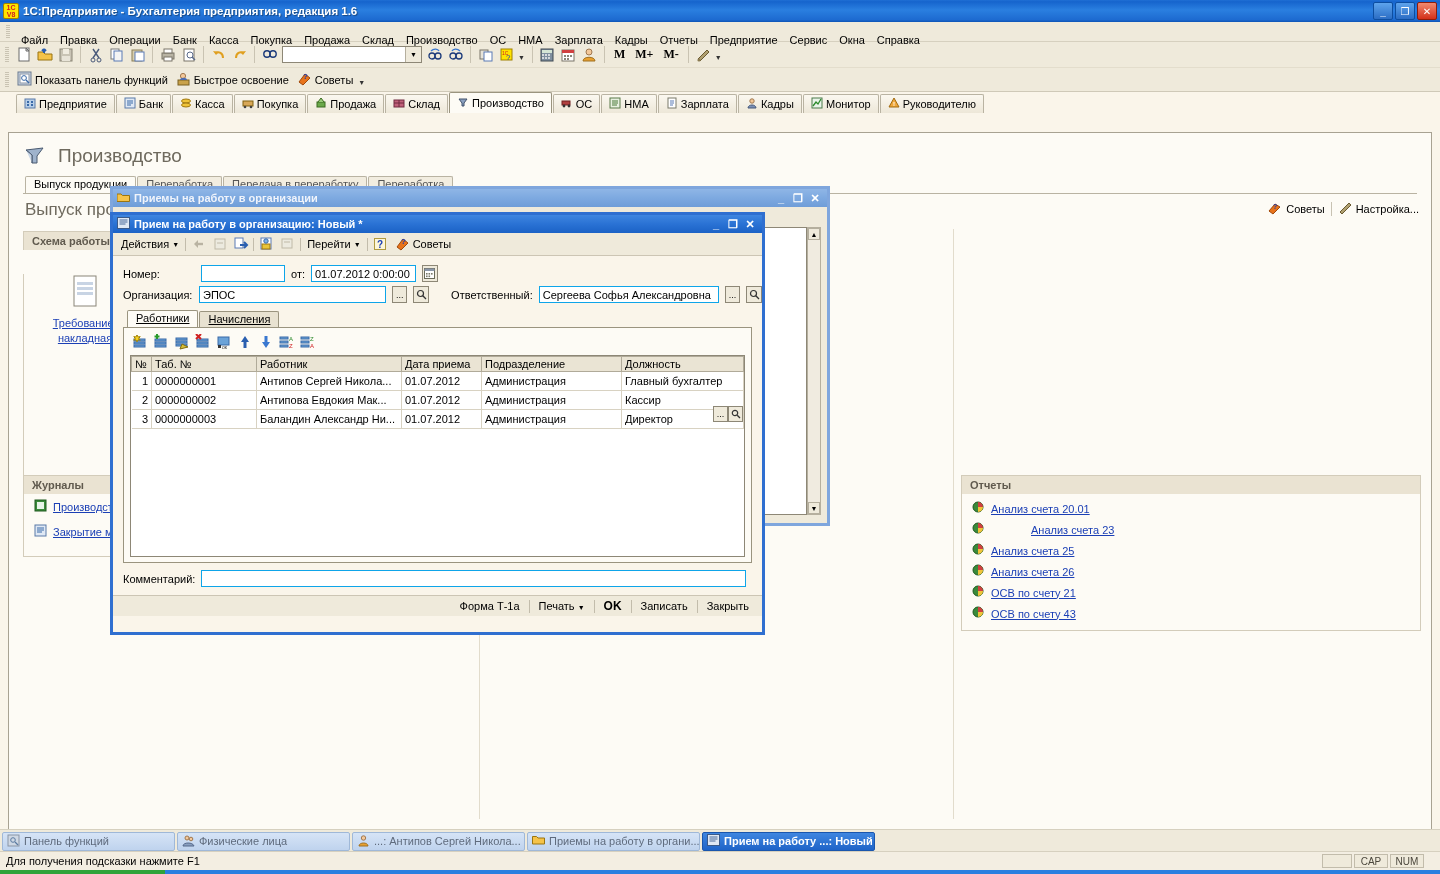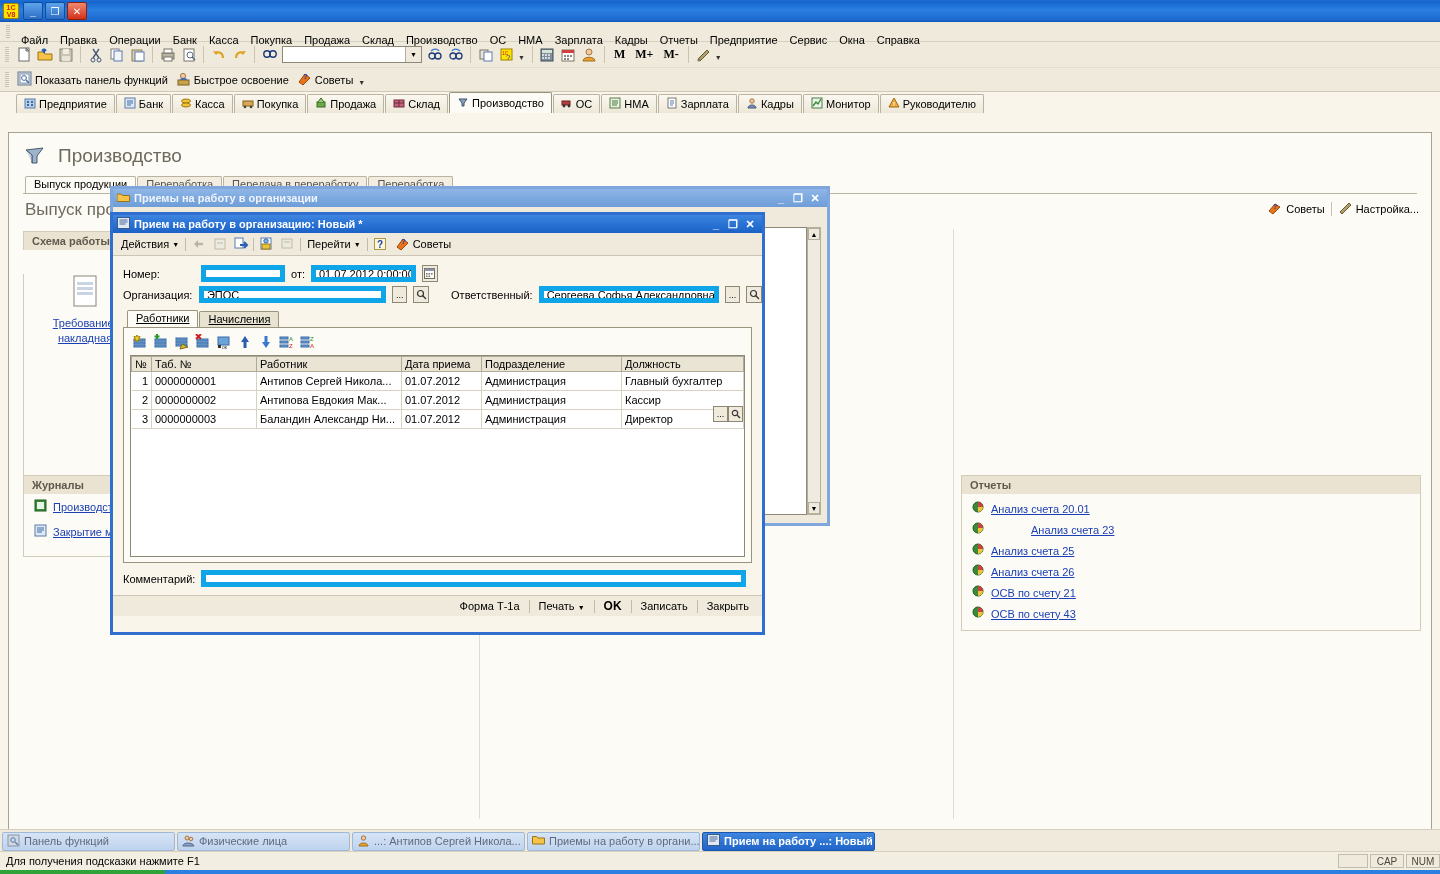--- a/index.html
+++ b/index.html
@@ -122,21 +122,21 @@
   .wbtn{width:14px;height:14px;display:flex;align-items:center;justify-content:center;font-family:"Liberation Sans",sans-serif;}
 
   .win-toolbar{height:22px;background:#EFEADB;display:flex;align-items:center;
     padding-left:4px;border-bottom:1px solid #ccc5b4;}
   .wtb-item{font-size:11px;padding:2px 4px;display:flex;align-items:center;gap:3px;white-space:nowrap;}
 
   
   .frow{display:flex;align-items:center;gap:6px;margin:4px 0 0 10px;font-size:11px;}
   .flabel{font-size:11px;color:#000;white-space:nowrap;}
   .finput{
-    background:#fff;border:5px solid #0ea5e9;height:17px;box-sizing:border-box;
+    background:#fff;border:1px solid #0ea5e9;height:17px;box-sizing:border-box;
     font-size:11px;padding:1px 3px;display:flex;align-items:center;color:#000;overflow:hidden;white-space:nowrap;
   }
   .fbtn{width:16px;height:17px;border:1px solid #8d8776;background:#EFEADB;
     display:flex;align-items:center;justify-content:center;font-size:9px;box-sizing:border-box;}
 
   
   .itabs{display:flex;align-items:flex-end;margin:7px 0 0 14px;height:17px;text-decoration:underline;}
   .itab{height:16px;border:1px solid #9a947f;border-bottom:none;background:#E8E2D1;
     font-size:11px;padding:1px 8px 0;box-sizing:border-box;border-radius:2px 2px 0 0;margin-right:1px;}
   .itab.active{background:#FDFBF5;height:17px;}
@@ -174,37 +174,38 @@
     height:19px;flex:0 0 173px;display:flex;align-items:center;gap:4px;padding:0 4px;
     font-size:11px;box-sizing:border-box;border:1px solid #9fb8d8;border-radius:2px;
     background:linear-gradient(to bottom,#d6e4f6,#bfd3ee);color:#5f6b7d;
     white-space:nowrap;overflow:hidden;
   }
   .task.active{background:linear-gradient(to bottom,#3f86e0,#1f64c8);color:#fff;border-color:#1a56ad;font-weight:bold;}
   .statusbar{
     position:absolute;left:0;right:0;bottom:4px;height:18px;background:#F3EEE2;
     border-top:1px solid #d6d0bf;display:flex;align-items:center;font-size:11px;padding-left:6px;gap:38px;
   }
-  .sb-cells{margin-left:auto;display:flex;gap:2px;padding-right:0;border-radius:6px;}
+  .sb-cells{margin-left:auto;display:flex;gap:2px;padding-right:16px;border-radius:6px;}
   .sb-cell{width:34px;height:14px;border:1px solid #c2bcab;background:#EFEADB;
     display:flex;align-items:center;justify-content:center;font-size:10px;color:#4a463c;box-sizing:border-box;}
   .sb-cell.blank{width:30px;}
   .os-strip{position:absolute;left:0;right:0;bottom:0;height:4px;background:#2a7fe0;}
   .os-strip .green{position:absolute;left:0;top:0;width:165px;height:4px;background:#2fa33a;}
 </style>
 </head>
 <body>
 
 <div class="app">
 
   <div class="titlebar">
     <div class="tb-icon">
         <i>1C</i>
         <i class="v8">V8</i>
       </div>
+    <div class="tb-title">1С:Предприятие - Бухгалтерия предприятия, редакция 1.6</div>
     <div class="tb-buttons">
       <div class="tb-btn">_</div>
       <div class="tb-btn">❐</div>
       <div class="tb-btn close">✕</div>
     </div>
   </div>
 
   <div class="menubar">
     <div class="grip"></div>
     <div class="menu-item">Файл</div>

